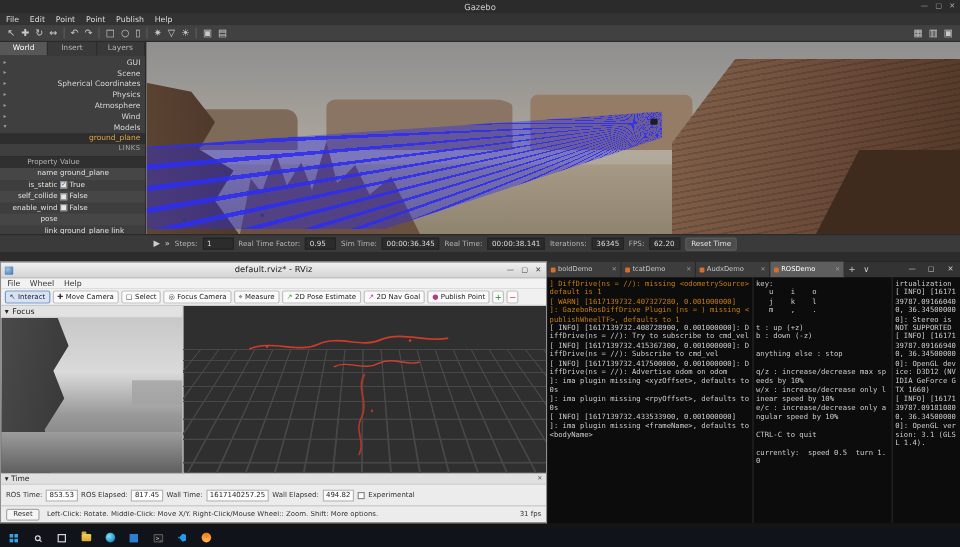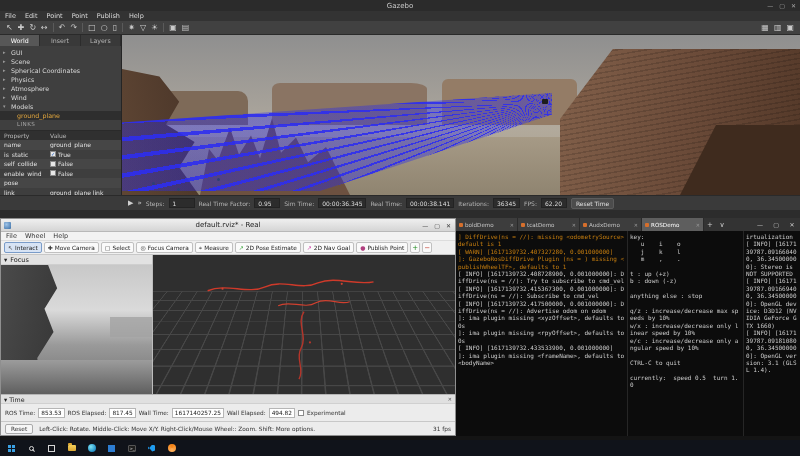--- a/index.html
+++ b/index.html
@@ -1,21 +1,21 @@
 <!DOCTYPE html>
 <html><head>
 <meta charset="utf-8">
 <style>
   *{margin:0;padding:0;box-sizing:border-box;}
   html,body{width:800px;height:456px;}
   body{position:relative;background:#141414;font-family:"DejaVu Sans",sans-serif;overflow:hidden;}
   .abs{position:absolute;}
 
   
-  #gazebo{left:0;top:0;width:800px;height:218px;background:#3c3c3c;display:flex;flex-direction:column;}
+  #gazebo{left:0;top:0;width:800px;height:218px;background:#3c3c3c;display:flex;flex-direction:column;text-align:right;}
   .gz-title{height:11px;background:#2b2b2b;color:#c9c9c9;font-size:7px;display:flex;align-items:center;justify-content:center;position:relative;flex:none;}
   .gz-wc{position:absolute;right:4px;top:0;height:100%;display:flex;gap:6px;align-items:center;font-size:6px;color:#a8a8a8;}
   .gz-menu{height:10px;background:#333;display:flex;gap:9px;align-items:center;padding-left:5px;font-size:6.5px;color:#ddd;flex:none;}
   .gz-toolbar{height:14px;background:#414141;border-bottom:1px solid #2a2a2a;display:flex;align-items:center;gap:5px;padding:0 6px;font-size:8px;color:#c9c9c9;flex:none;}
   .gz-toolbar .sep{width:1px;height:9px;background:#5a5a5a;}
   .gz-toolbar .right{margin-left:auto;display:flex;gap:5px;}
   .gz-main{flex:1;display:flex;min-height:0;}
   .gz-left{width:122px;background:#3f3f3f;display:flex;flex-direction:column;border-right:1px solid #252525;flex:none;}
   .gz-tabs{display:flex;height:11px;background:#313131;flex:none;}
   .gz-tab{flex:1;font-size:6.3px;color:#b5b5b5;display:flex;align-items:center;justify-content:center;background:#393939;border-right:1px solid #2c2c2c;}
@@ -263,21 +263,21 @@
     <span>FPS:</span>
     <span class="gz-field">62.20</span>
     <span class="gz-btn">Reset Time</span>
   </div>
   <div class="gz-footer"></div>
 </div>
 
 <div id="rviz" class="abs">
   <div class="rv-title">
     <span class="rv-appicon"></span>
-    <span>default.rviz* - Real</span>
+    <span>default.rviz* - RViz</span>
     <span class="rv-wc">
       <span>—</span>
       <span>▢</span>
       <span>✕</span>
     </span>
   </div>
   <div class="rv-menu">
     <span>File</span>
     <span>Wheel</span>
     <span>Help</span>

